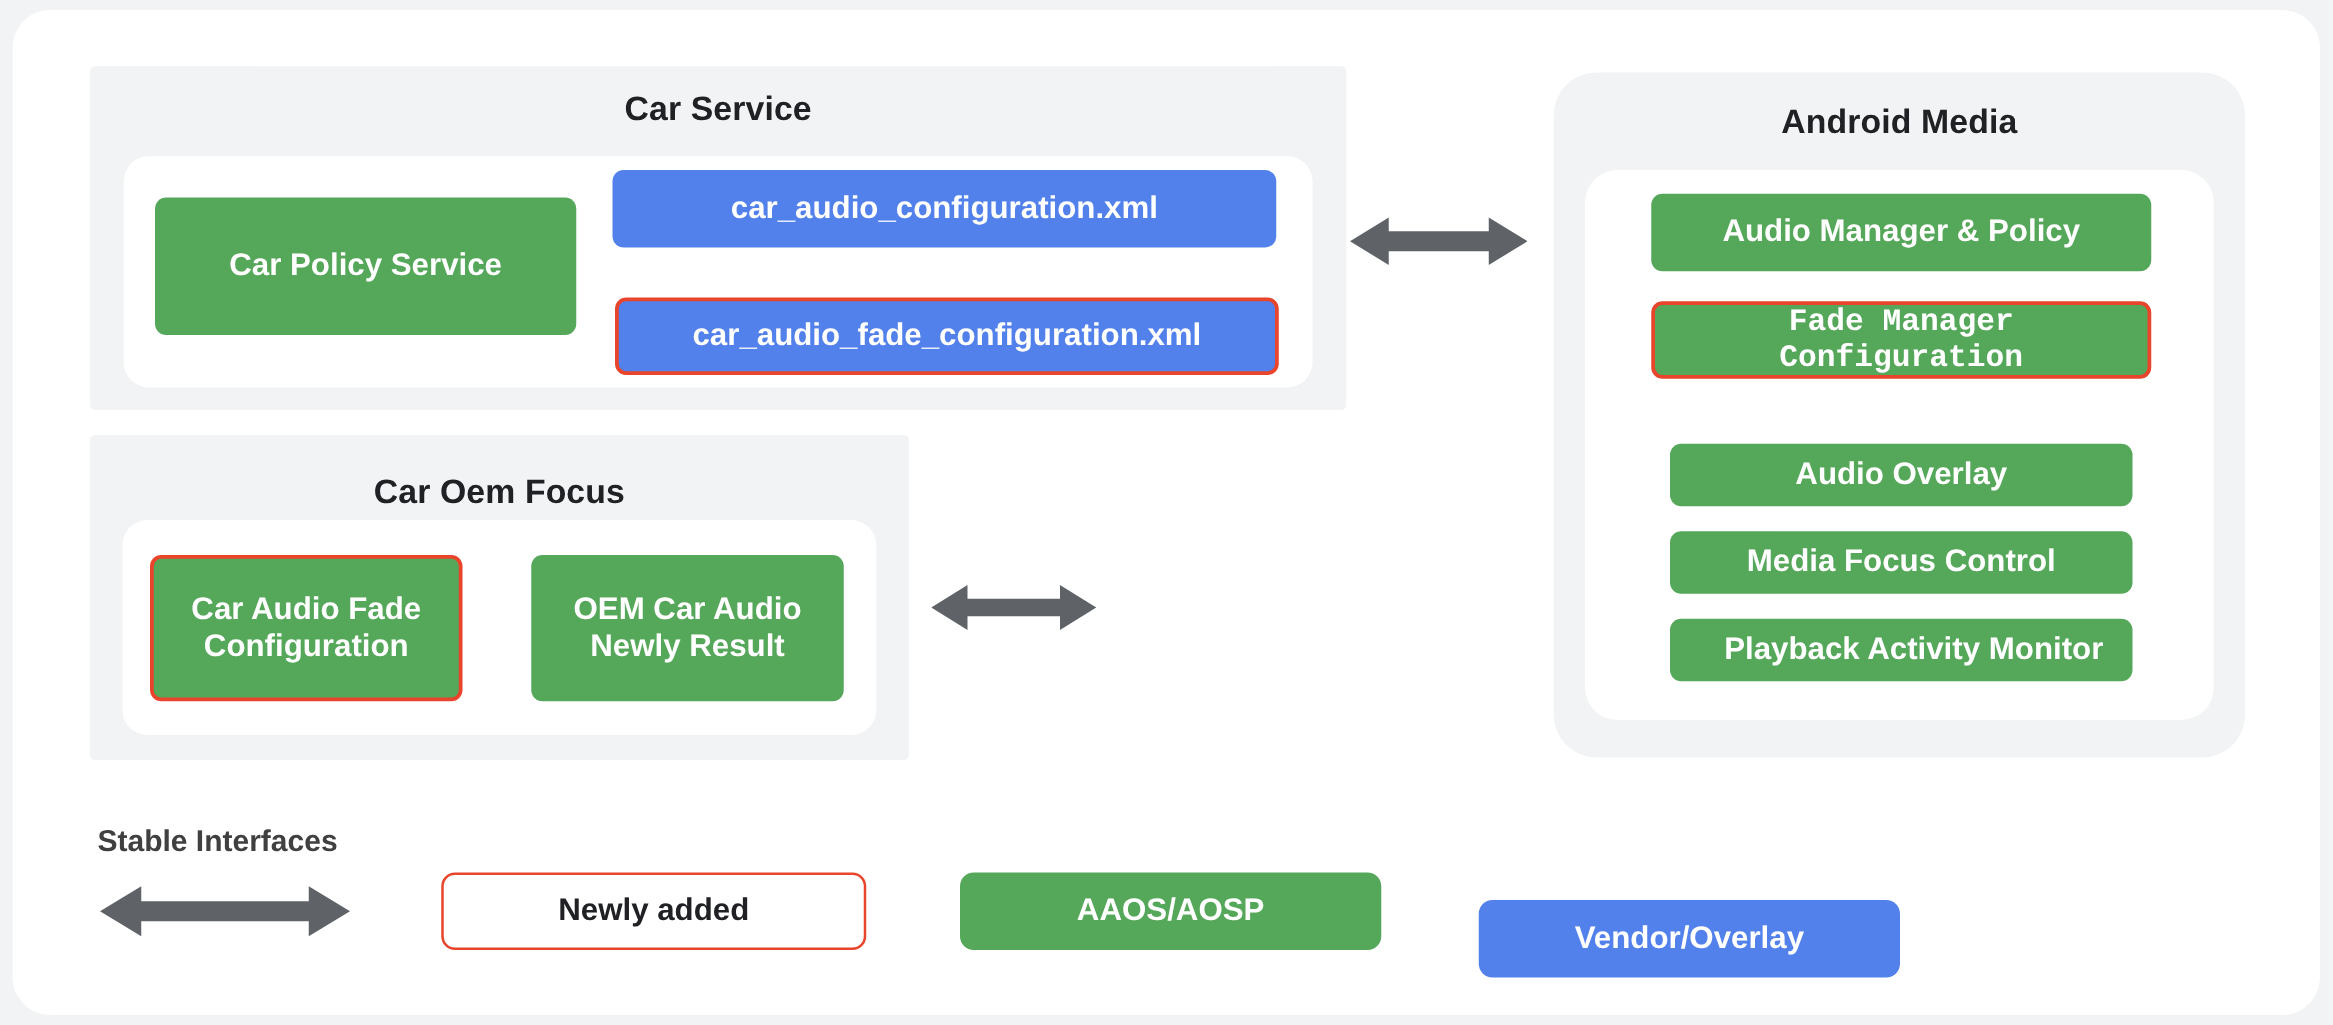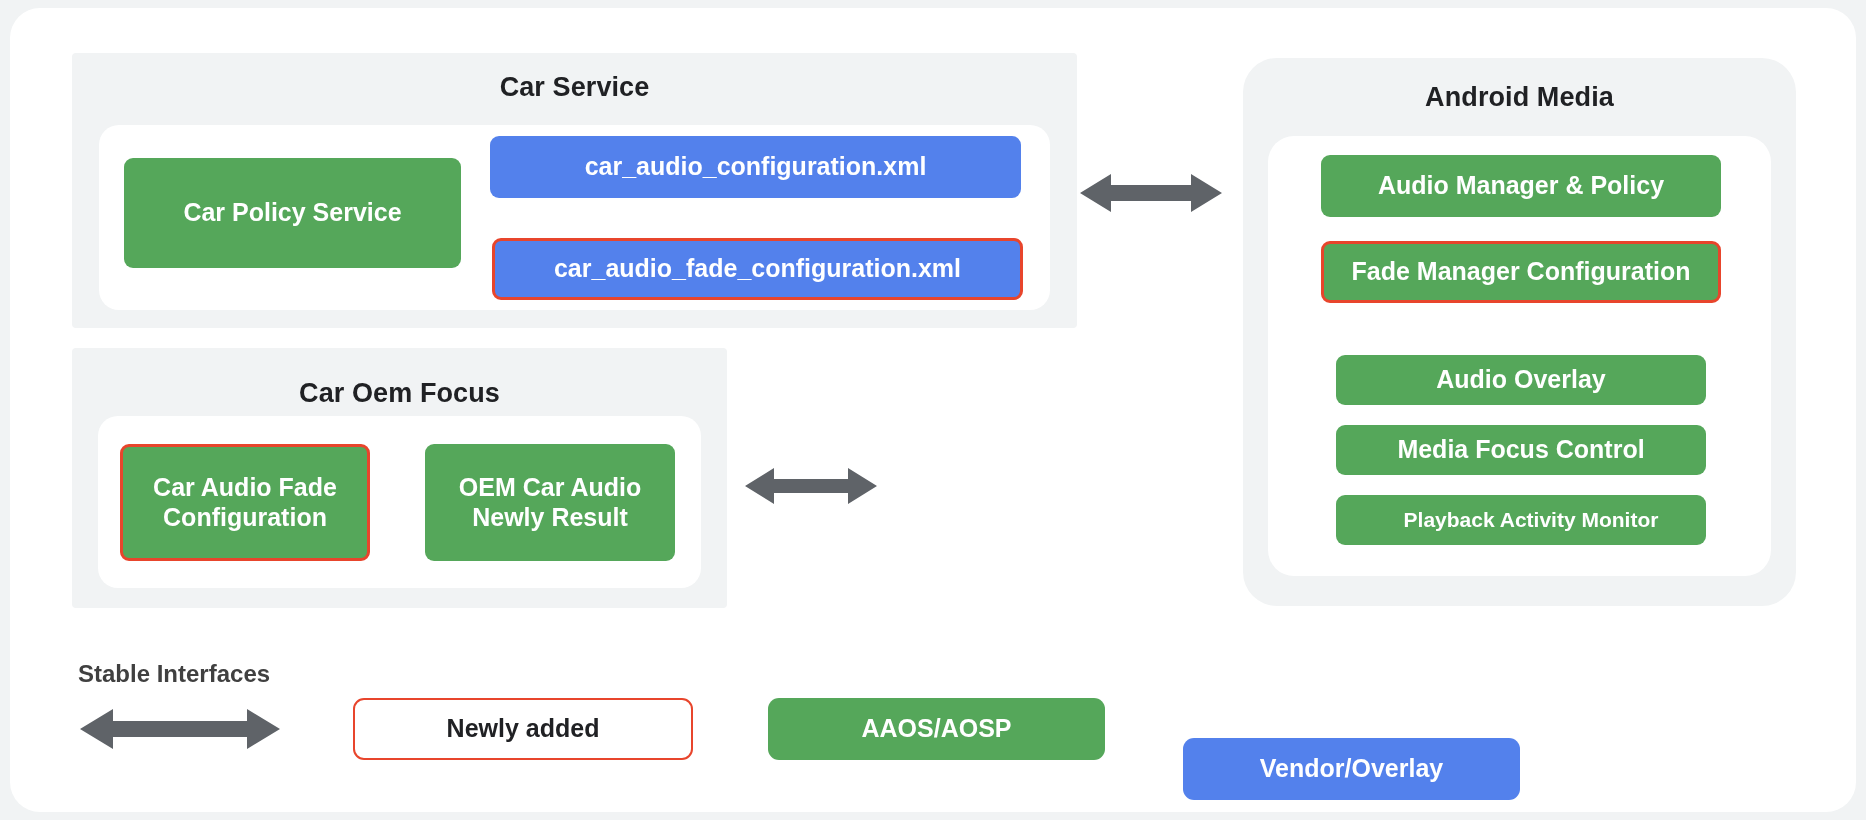--- a/index.html
+++ b/index.html
@@ -106,27 +106,27 @@
 
       <div class="node green" style="left:353px; top:96px; width:250px; height:117px; font-size:25px;">OEM Car Audio Newly Result</div>
     </div>
 
     <div class="group" style="left:1233px; top:50px; width:553px; height:548px; border-radius:34px;">
       <div class="group-title" style="font-size:27px; padding-top:24px;">Android Media</div>
       <div class="inner-card" style="left:25px; top:78px; width:503px; height:440px; border-radius:26px;"></div>
 
       <div class="node green" style="left:78px; top:97px; width:400px; height:62px; font-size:25px;">Audio Manager &amp; Policy</div>
 
-      <div class="node green newly" style="left:78px; top:183px; width:400px; height:62px; font-size:25px;">Fade Manager Configuration</div>
+      <div class="node green newly" style="left:78px; top:183px; width:400px; height:62px; font-size:25px;font-family:Liberation Mono, monospace;">Fade Manager Configuration</div>
 
       <div class="node green" style="left:93px; top:297px; width:370px; height:50px; font-size:25px;">Audio Overlay</div>
 
       <div class="node green" style="left:93px; top:367px; width:370px; height:50px; font-size:25px;">Media Focus Control</div>
 
-      <div class="node green" style="left:93px; top:437px; width:370px; height:50px; font-size:21px;padding-left:26px;">Playback Activity Monitor</div>
+      <div class="node green" style="left:93px; top:437px; width:370px; height:50px; font-size:25px;padding-left:26px;">Playback Activity Monitor</div>
     </div>
 
 
     <div class="arrow" style="left:1070px; top:162px;">
       <svg width="142" height="46" viewBox="0 0 142 46" aria-hidden="true">
         <polygon points="0,23 31,4 31,15 111,15 111,4 142,23 111,42 111,31 31,31 31,42" fill="#5f6368"></polygon>
       </svg>
     </div>
 
     <div class="arrow" style="left:735px; top:456px;">
@@ -140,16 +140,16 @@
     <div class="arrow" style="left:70px; top:698px;">
       <svg width="200" height="46" viewBox="0 0 200 46" aria-hidden="true">
         <polygon points="0,23 33,3 33,15 167,15 167,3 200,23 167,43 167,31 33,31 33,43" fill="#5f6368"></polygon>
       </svg>
     </div>
 
     <div class="node outline" style="left:343px; top:690px; width:340px; height:62px; font-size:25px;">Newly added</div>
 
     <div class="node green" style="left:758px; top:690px; width:337px; height:62px; font-size:25px; border-radius:11px;">AAOS/AOSP</div>
 
-    <div class="node blue" style="left:1173px; top:730px; width:337px; height:62px; font-size:25px; border-radius:11px;">Vendor/Overlay</div>
+    <div class="node blue" style="left:1173px; top:712px; width:337px; height:62px; font-size:25px; border-radius:11px;">Vendor/Overlay</div>
 
   </div>
 </div>
 
 </body></html>

